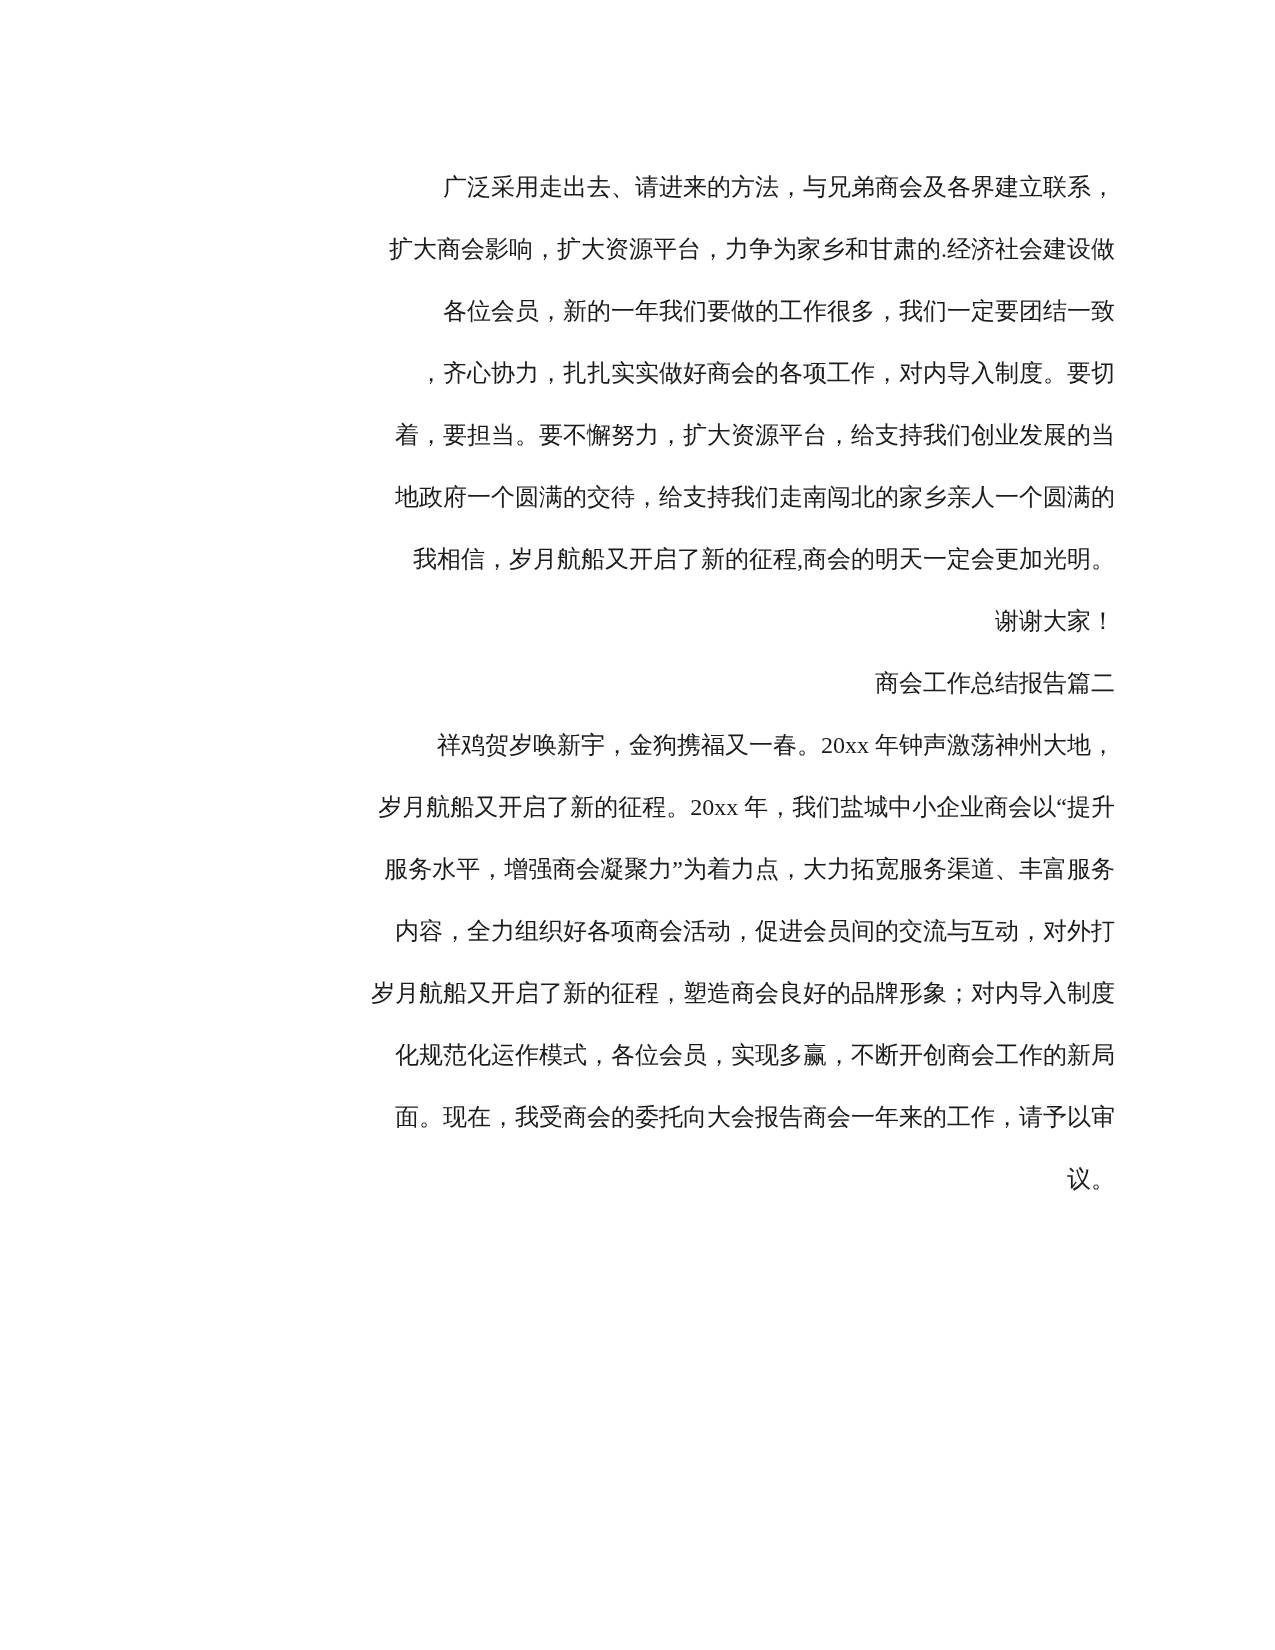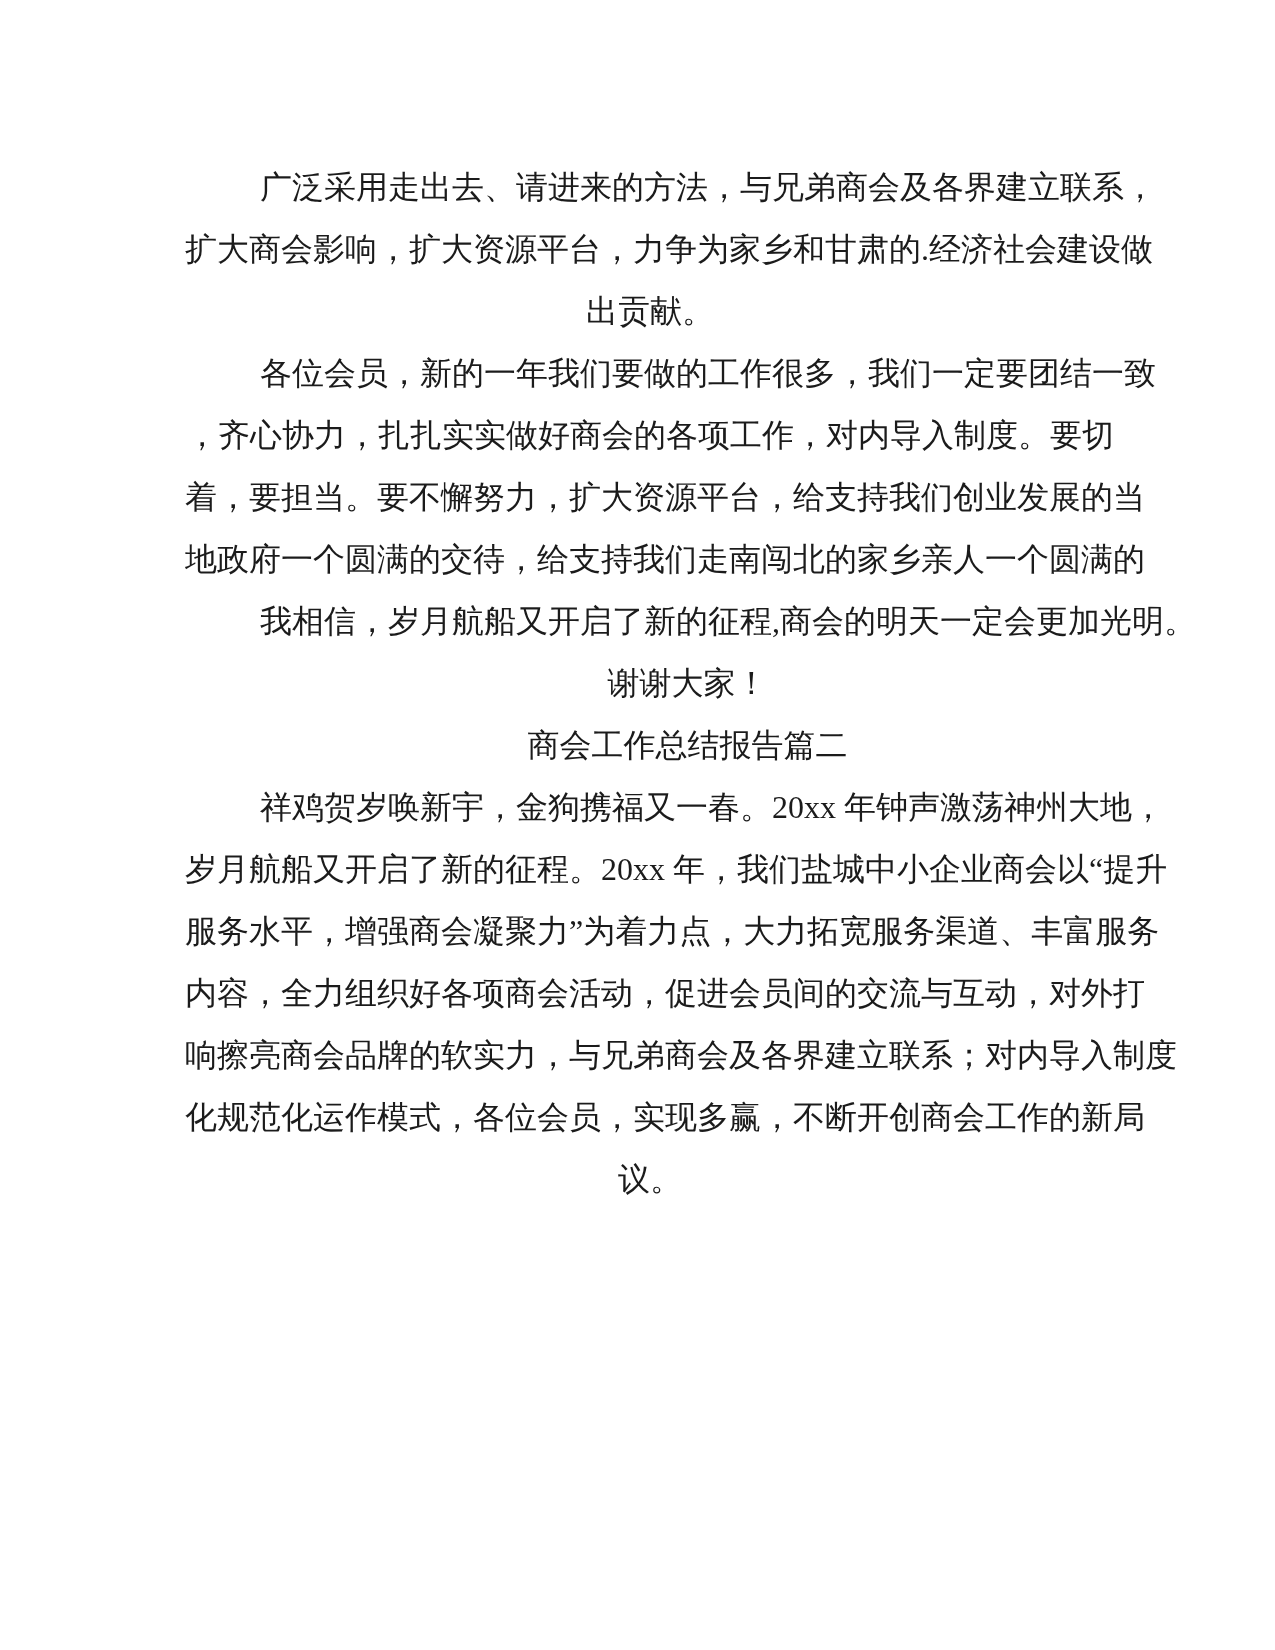--- a/index.html
+++ b/index.html
@@ -22,38 +22,37 @@
     width: 930px;
     color: #1b1b1b;
   }
   .paragraph {
     margin: 0;
     padding: 0;
   }
   .text-line {
     height: 62px;
     line-height: 62px;
-    font-size: 32px;
+    font-size: 24px;
     white-space: nowrap;
-    text-align: center;
+    text-align: right;
     letter-spacing: 0px;
   }
   .text-line.indent {
     padding-left: 75px;
   }
 </style>
 </head>
 <body>
 
 <div class="page">
   <div class="doc-body" id="doc-body" style="color: rgb(27, 27, 27);">
       <div class="paragraph">
         <div class="text-line indent">广泛采用走出去、请进来的方法，与兄弟商会及各界建立联系，</div>
         <div class="text-line">扩大商会影响，扩大资源平台，力争为家乡和甘肃的.经济社会建设做</div>
-        <div class="text-line">出贡献。</div>
       </div>
       <div class="paragraph">
         <div class="text-line indent">各位会员，新的一年我们要做的工作很多，我们一定要团结一致</div>
         <div class="text-line">，齐心协力，扎扎实实做好商会的各项工作，对内导入制度。要切</div>
         <div class="text-line">着，要担当。要不懈努力，扩大资源平台，给支持我们创业发展的当</div>
         <div class="text-line">地政府一个圆满的交待，给支持我们走南闯北的家乡亲人一个圆满的</div>
       </div>
       <div class="paragraph">
         <div class="text-line indent">我相信，岁月航船又开启了新的征程,商会的明天一定会更加光明。</div>
       </div>
@@ -61,18 +60,19 @@
         <div class="text-line indent">谢谢大家！</div>
       </div>
       <div class="paragraph">
         <div class="text-line indent">商会工作总结报告篇二</div>
       </div>
       <div class="paragraph">
         <div class="text-line indent">祥鸡贺岁唤新宇，金狗携福又一春。20xx 年钟声激荡神州大地，</div>
         <div class="text-line">岁月航船又开启了新的征程。20xx 年，我们盐城中小企业商会以“提升</div>
         <div class="text-line">服务水平，增强商会凝聚力”为着力点，大力拓宽服务渠道、丰富服务</div>
         <div class="text-line">内容，全力组织好各项商会活动，促进会员间的交流与互动，对外打</div>
-        <div class="text-line">响擦亮商会品牌的软实力，与兄弟商会及各界建立联系；对内导入制度</div>
+        <div class="text-line">岁月航船又开启了新的征程，塑造商会良好的品牌形象；对内导入制度</div>
         <div class="text-line">化规范化运作模式，各位会员，实现多赢，不断开创商会工作的新局</div>
+        <div class="text-line">面。现在，我受商会的委托向大会报告商会一年来的工作，请予以审</div>
         <div class="text-line">议。</div>
       </div>
     </div>
 </div>
 
 </body></html>

